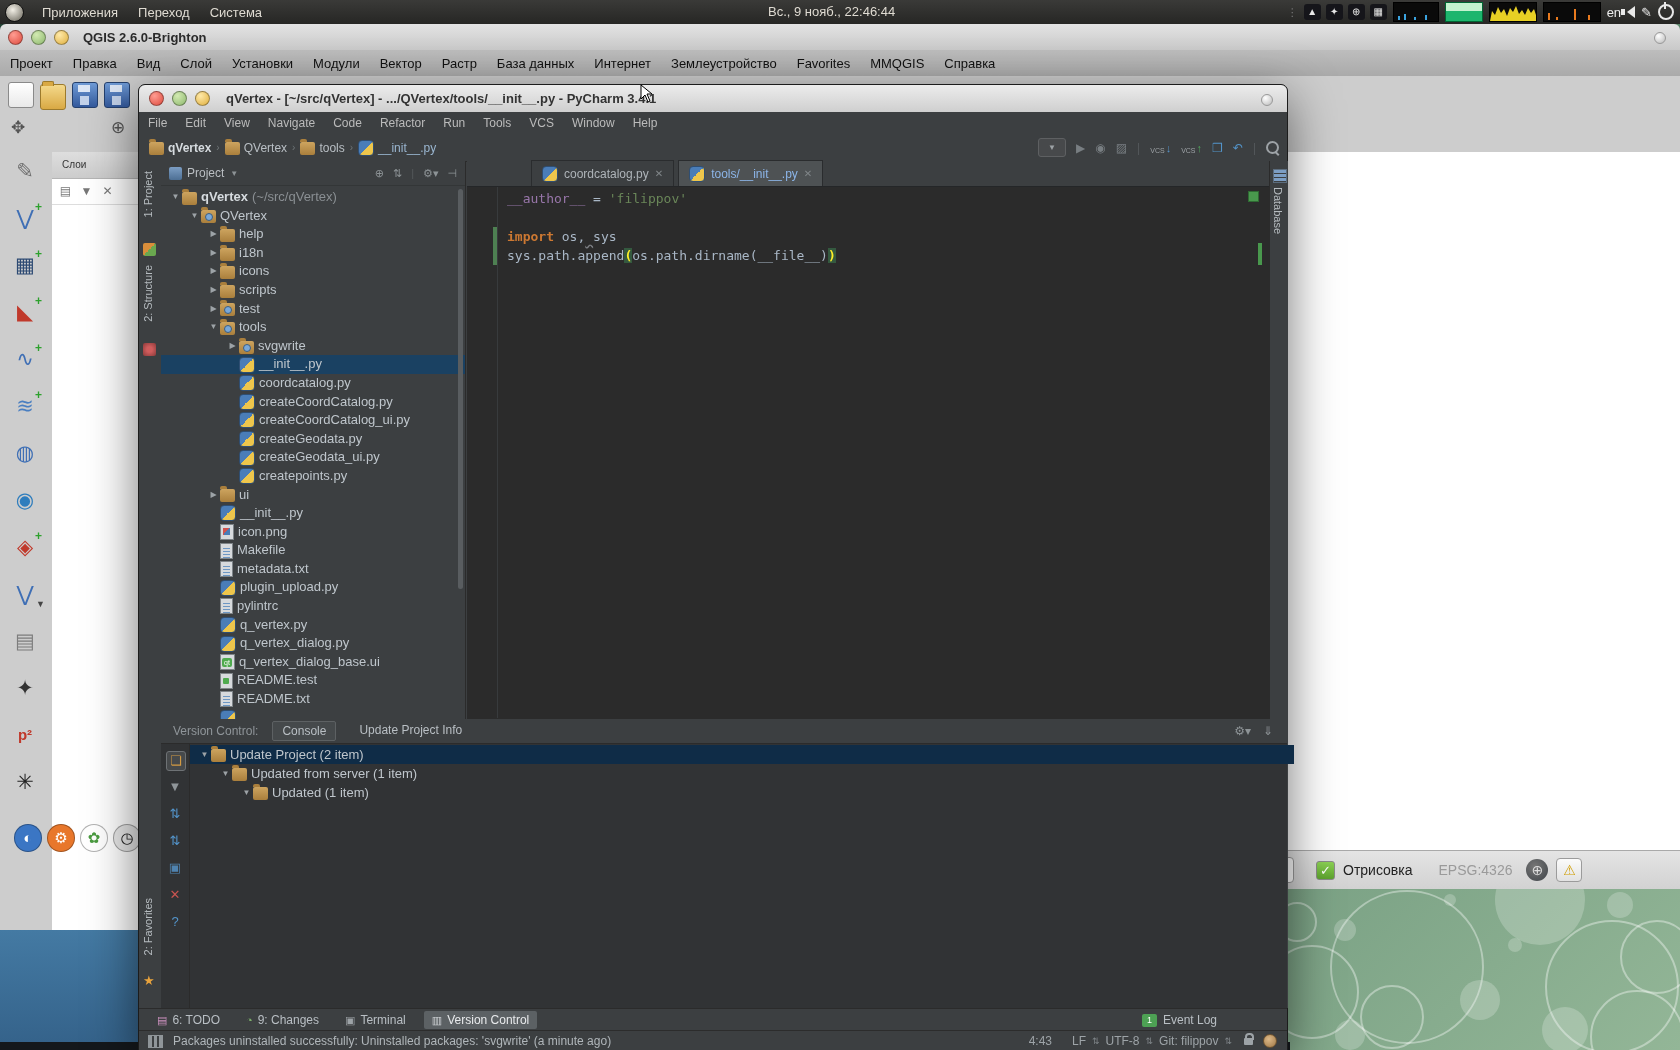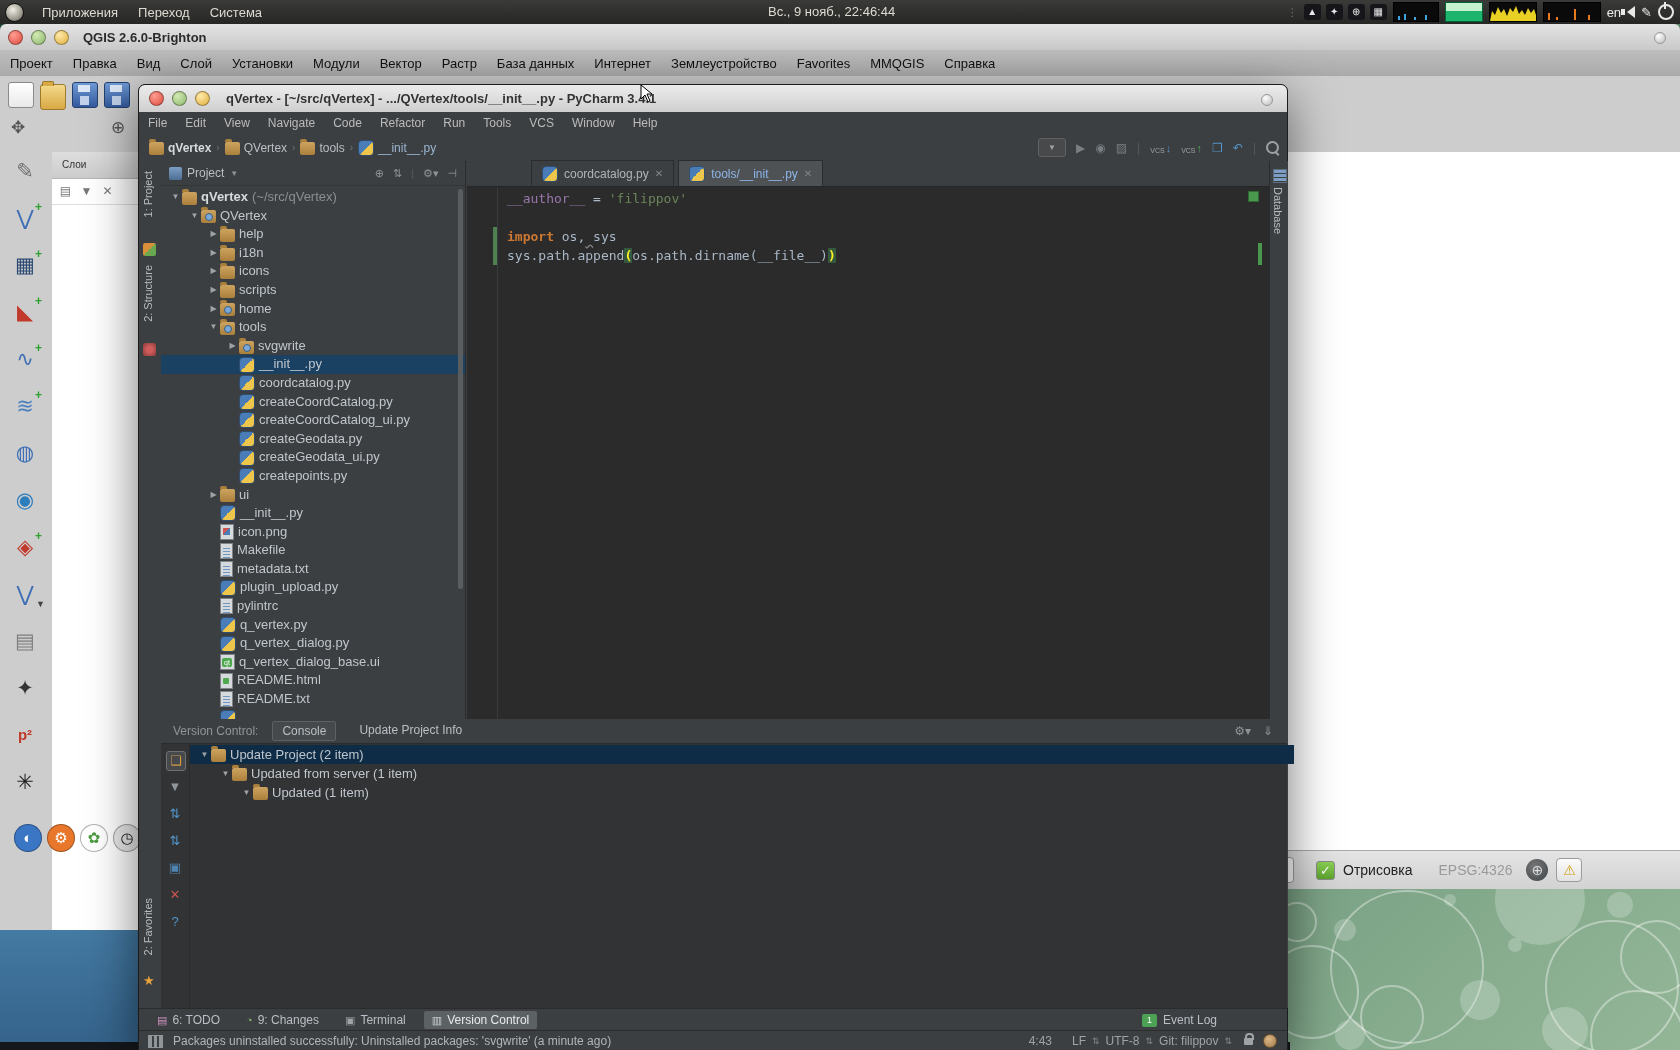--- a/index.html
+++ b/index.html
@@ -452,21 +452,21 @@
           <span class="tlabel">icons</span>
         </div>
         <div class="trow" style="padding-left: 46px;">
           <span class="texp">▶</span>
           <span class="fi fi-folder"></span>
           <span class="tlabel">scripts</span>
         </div>
         <div class="trow" style="padding-left: 46px;">
           <span class="texp">▶</span>
           <span class="fi fi-package"></span>
-          <span class="tlabel">home</span>
+          <span class="tlabel">test</span>
         </div>
         <div class="trow" style="padding-left: 46px;">
           <span class="texp">▼</span>
           <span class="fi fi-package"></span>
           <span class="tlabel">tools</span>
         </div>
         <div class="trow" style="padding-left: 65px;">
           <span class="texp">▶</span>
           <span class="fi fi-package"></span>
           <span class="tlabel">svgwrite</span>
@@ -552,21 +552,21 @@
           <span class="tlabel">q_vertex_dialog.py</span>
         </div>
         <div class="trow" style="padding-left: 46px;">
           <span class="texp"></span>
           <span class="fi fi-qt"></span>
           <span class="tlabel">q_vertex_dialog_base.ui</span>
         </div>
         <div class="trow" style="padding-left: 46px;">
           <span class="texp"></span>
           <span class="fi fi-html"></span>
-          <span class="tlabel">README.html</span>
+          <span class="tlabel">README.test</span>
         </div>
         <div class="trow" style="padding-left: 46px;">
           <span class="texp"></span>
           <span class="fi fi-text"></span>
           <span class="tlabel">README.txt</span>
         </div>
         <div class="trow" style="padding-left: 46px;">
           <span class="texp"></span>
           <span class="fi fi-python"></span>
           <span class="tlabel"></span>

